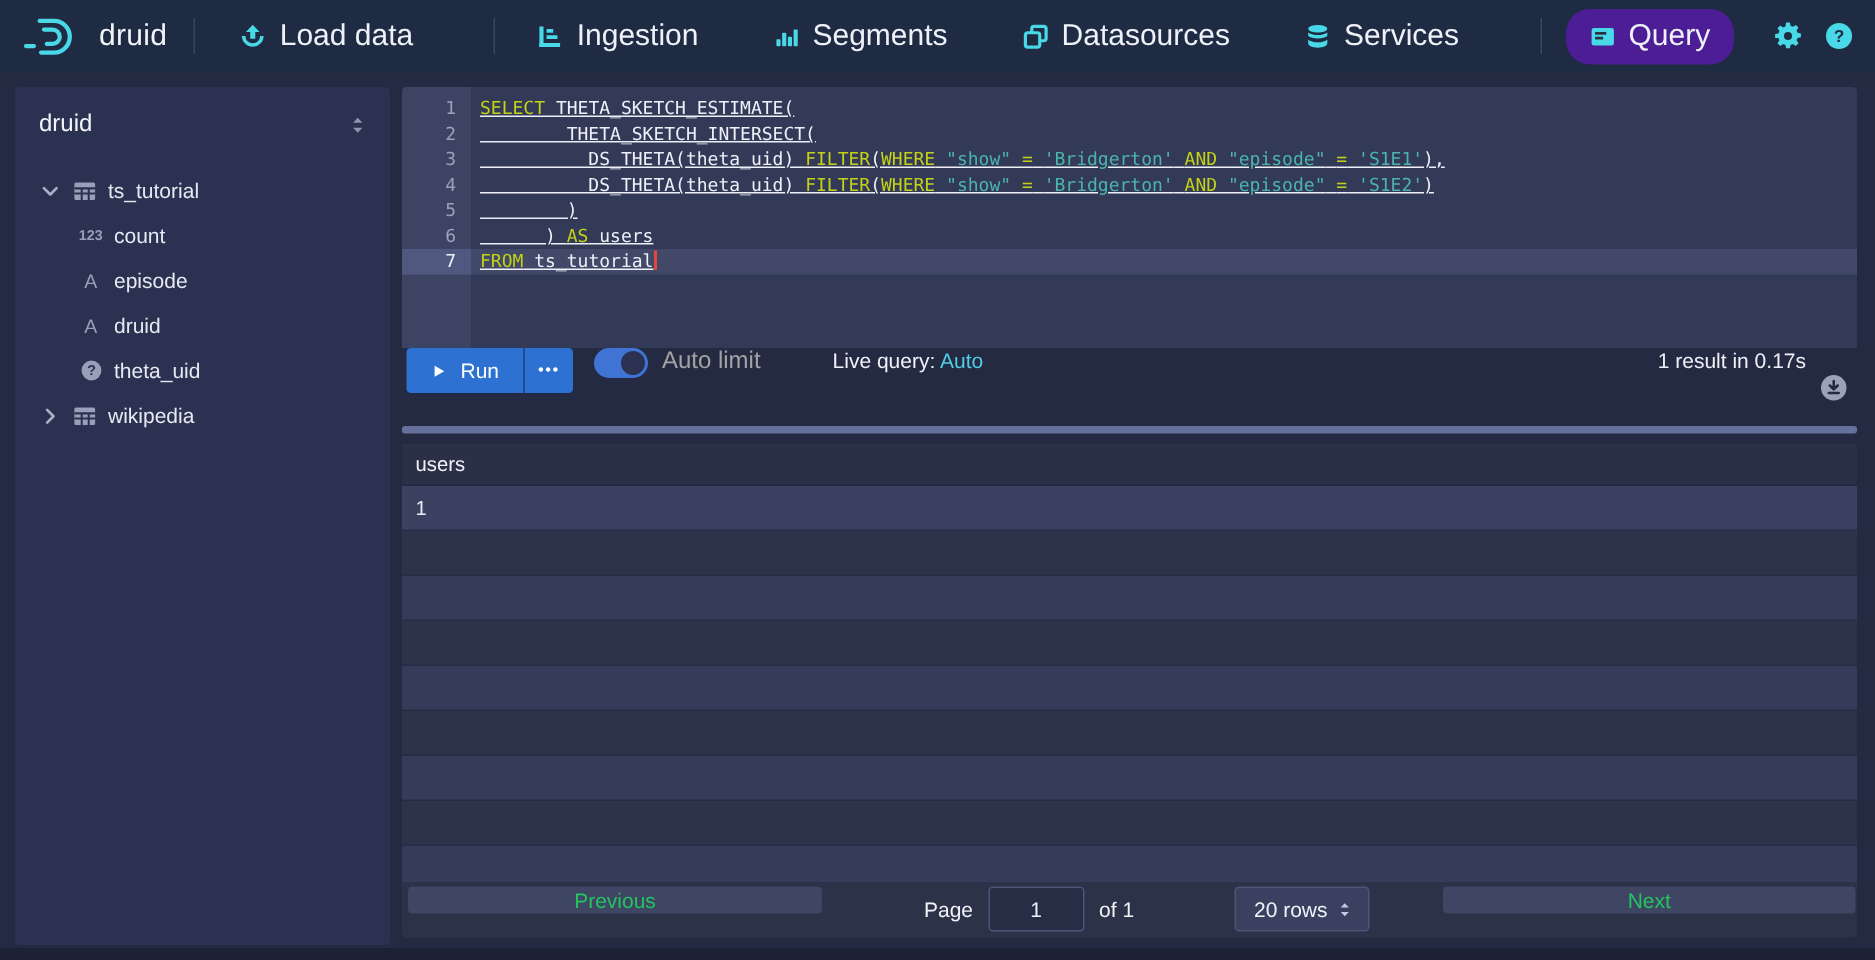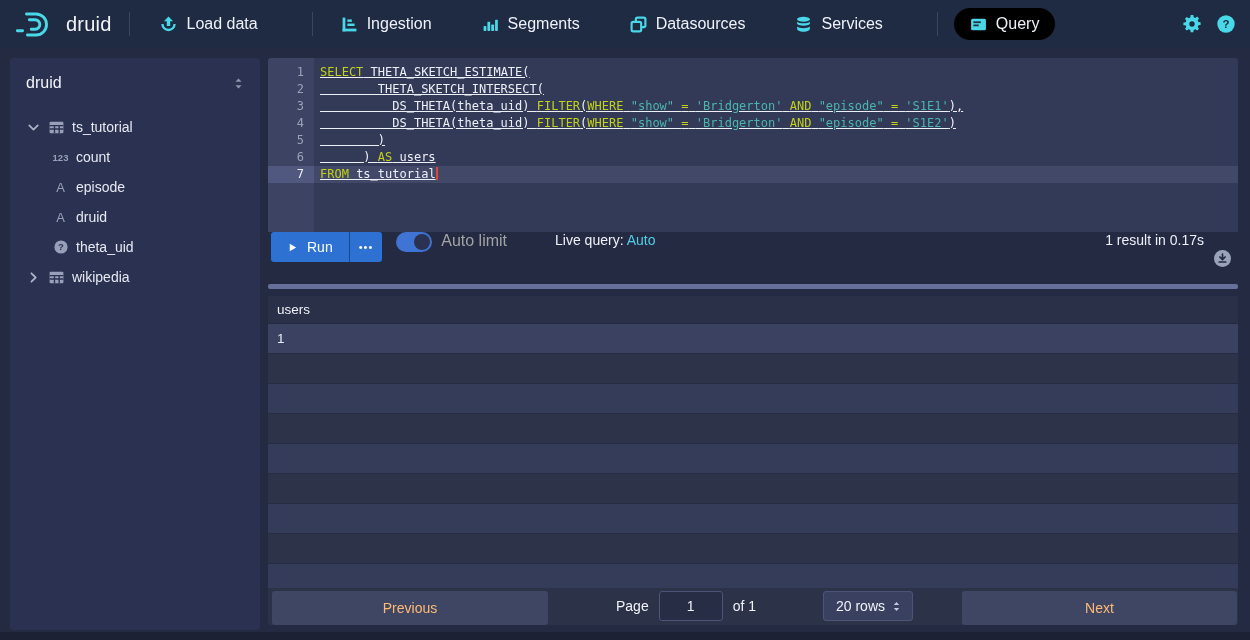--- a/index.html
+++ b/index.html
@@ -18,23 +18,23 @@
     position:absolute; top:0; left:0; width:1250px; height:48px;
     background:#1f2b42; display:flex; align-items:center; padding:0 14px;
     z-index:5;
   }
   .brand { display:flex; align-items:center; gap:8px; }
   .brand-name { font-size:20px; color:#f2f4fa; letter-spacing:.2px; }
   .nav-sep { width:1px; height:24px; background:#3a4560; margin:0 18px; }
   .nav-items { display:flex; align-items:center; }
   .nav-item {
     display:flex; align-items:center; gap:9px; padding:7px 12px; border-radius:16px;
-    font-size:16px; color:#eef1f8; cursor:pointer; margin-right:26px; white-space:nowrap;
-  }
-  .nav-item.active { background:#000000; margin-right:0; padding:7px 16px; }
+    font-size:20px; color:#eef1f8; cursor:pointer; margin-right:26px; white-space:nowrap;
+  }
+  .nav-item.active { background:#4c1d95; margin-right:0; padding:7px 16px; }
   .nav-right { margin-left:auto; display:flex; align-items:center; gap:14px; }
 
   
   .sidebar {
     position:absolute; left:10px; top:58px; width:250px; height:572px;
     background:#2b3150; border-radius:3px; overflow:hidden;
   }
   .sidebar-header {
     display:flex; align-items:center; justify-content:space-between;
     padding:16px 14px 14px 16px;
@@ -113,22 +113,22 @@
   .r-row.val { background:#3b4261; }
   .r-row.f-dark { background:#2d3349; }
   .r-row.f-light { background:#353c59; }
 
   
   .pager {
     position:absolute; left:0; top:530px; width:970px; height:37px;
     background:#2c3349; border-radius:0 0 3px 3px;
   }
   .pg-btn {
-    position:absolute; top:3px; height:34px; background:#3f4664; border-radius:3px;
-    color:#fdba74; font-size:14px; display:flex; align-items:center; justify-content:center; cursor:pointer;
+    position:absolute; top:3px; height:18px; background:#3f4664; border-radius:3px;
+    color:#22c55e; font-size:14px; display:flex; align-items:center; justify-content:center; cursor:pointer;
   }
   .pg-prev { left:4px; width:276px; }
   .pg-next { right:1px; width:275px; }
   .pg-center { position:absolute; left:348px; top:3px; height:30px; display:flex; align-items:center; font-size:14px; color:#f0f2f8; }
   .pg-input {
     width:64px; height:30px; margin:0 10px; background:#272d45; border:1px solid #4d5477;
     border-radius:3px; color:#eef0f8; font-size:14px; text-align:center; font-family:"Liberation Sans",sans-serif;
   }
   .pg-size {
     position:absolute; left:555px; top:3px; width:90px; height:30px; background:#3a4160;

